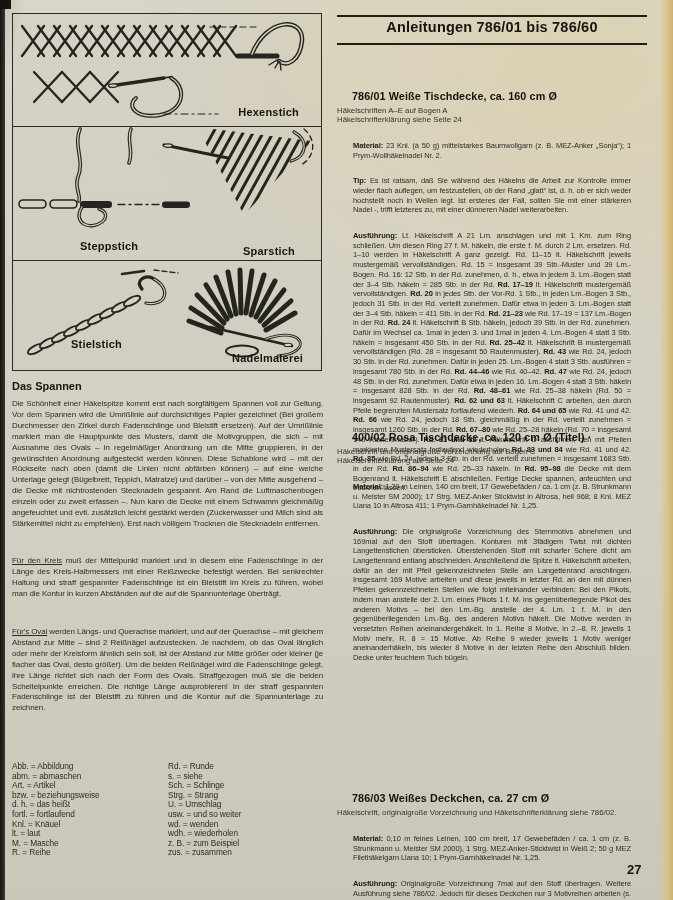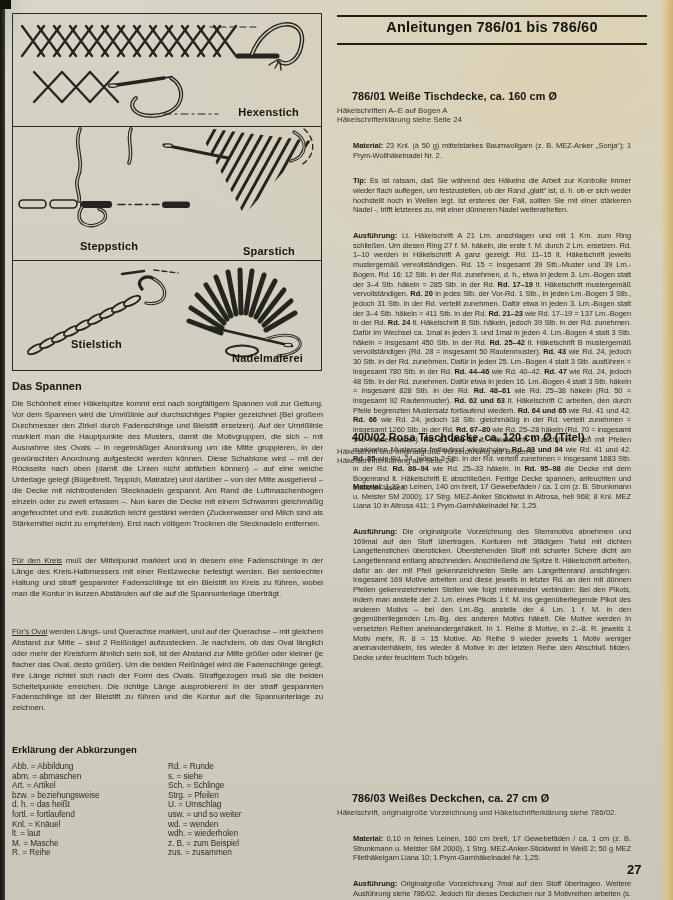--- a/index.html
+++ b/index.html
@@ -205,40 +205,39 @@
       <div class="panel-label" id="lbl-stielstich">Stielstich</div>
       <div class="panel-label" id="lbl-nadelmalerei">Nadelmalerei</div>
     </div>
   </div>
 
   <div class="lc lc-head" id="spannen-head">Das Spannen</div>
   <div class="lc lc-body" id="spannen-p1">Die Schönheit einer Häkelspitze kommt erst nach sorgfältigem Spannen voll zur Geltung. Vor dem Spannen wird die Umrißlinie auf durchsichtiges Papier gezeichnet (Bei großem Durchmesser den Zirkel durch Fadenschlinge und Bleistift ersetzen). Auf der Umrißlinie markiert man die Hauptpunkte des Musters, damit die Motivgruppen, die sich – mit Ausnahme des Ovals – in regelmäßiger Anordnung um die Mitte gruppieren, in der gewünschten Anordnung aufgesteckt werden können. Diese Schablone wird – mit der Rückseite nach oben (damit die Linien nicht abfärben können) – auf eine weiche Unterlage gelegt (Bügelbrett, Teppich, Matratze) und darüber – von der Mitte ausgehend – die Decke mit nichtrostenden Stecknadeln gespannt. Am Rand die Luftmaschenbogen einzeln oder zu zweit erfassen –. Nun kann die Decke mit einem Schwamm gleichmäßig angefeuchtet und evtl. zusätzlich leicht gestärkt werden (Zuckerwasser und Milch sind als Stärkemittel nicht zu empfehlen). Erst nach völligem Trocknen die Stecknadeln entfernen.</div>
   <div class="lc lc-body" id="spannen-p2"><span class="u">Für den Kreis</span> muß der Mittelpunkt markiert und in diesem eine Fadenschlinge in der Länge des Kreis-Halbmessers mit einer Reißzwecke befestigt werden. Bei senkrechter Haltung und straff gespannter Fadenschlinge ist ein Bleistift im Kreis zu führen, wobei man die Kontur in kurzen Abständen auf die auf die Spannunterlage überträgt.</div>
   <div class="lc lc-body" id="spannen-p3"><span class="u">Für's Oval</span> werden Längs- und Querachse markiert, und auf der Querachse – mit gleichem Abstand zur Mitte – sind 2 Reißnägel aufzustecken. Je nachdem, ob das Oval länglich oder mehr der Kreisform ähnlich sein soll, ist der Abstand zur Mitte größer oder kleiner (je flacher das Oval, desto größer). Um die beiden Reißnägel wird die Fadenschlinge gelegt, ihre Länge richtet sich nach der Form des Ovals. Straffgezogen muß sie die beiden Scheitelpunkte erreichen. Die richtige Länge ausprobieren! In der straff gespannten Fadenschlinge ist der Bleistift zu führen und die Kontur auf die Spannunterlage zu zeichnen.</div>
 
-  <div class="lc lc-head" id="abbr-head">Erklärung der Abkürzungen</div>
   <div class="abbr-col" id="abbr-left">
 
   <div class="abbr-row">Abb. = Abbildung</div>
       <div class="abbr-row">abm. = abmaschen</div>
       <div class="abbr-row">Art. = Artikel</div>
       <div class="abbr-row">bzw. = beziehungsweise</div>
       <div class="abbr-row">d. h. = das heißt</div>
       <div class="abbr-row">fortl. = fortlaufend</div>
       <div class="abbr-row">Knl. = Knäuel</div>
       <div class="abbr-row">lt. = laut</div>
       <div class="abbr-row">M. = Masche</div>
       <div class="abbr-row">R. = Reihe</div>
     </div>
   <div class="abbr-col" id="abbr-right">
 
   <div class="abbr-row">Rd. = Runde</div>
       <div class="abbr-row">s. = siehe</div>
       <div class="abbr-row">Sch. = Schlinge</div>
-      <div class="abbr-row">Strg. = Pfeilen</div>
+      <div class="abbr-row">Strg. = Strang</div>
       <div class="abbr-row">U. = Umschlag</div>
       <div class="abbr-row">usw. = und so weiter</div>
       <div class="abbr-row">wd. = wenden</div>
       <div class="abbr-row">wdh. = wiederholen</div>
       <div class="abbr-row">z. B. = zum Beispiel</div>
       <div class="abbr-row">zus. = zusammen</div>
     </div>
 
   <div class="rc rule" id="rc-rule1"></div>
   <div class="rc" id="rc-header">Anleitungen 786/01 bis 786/60</div>

